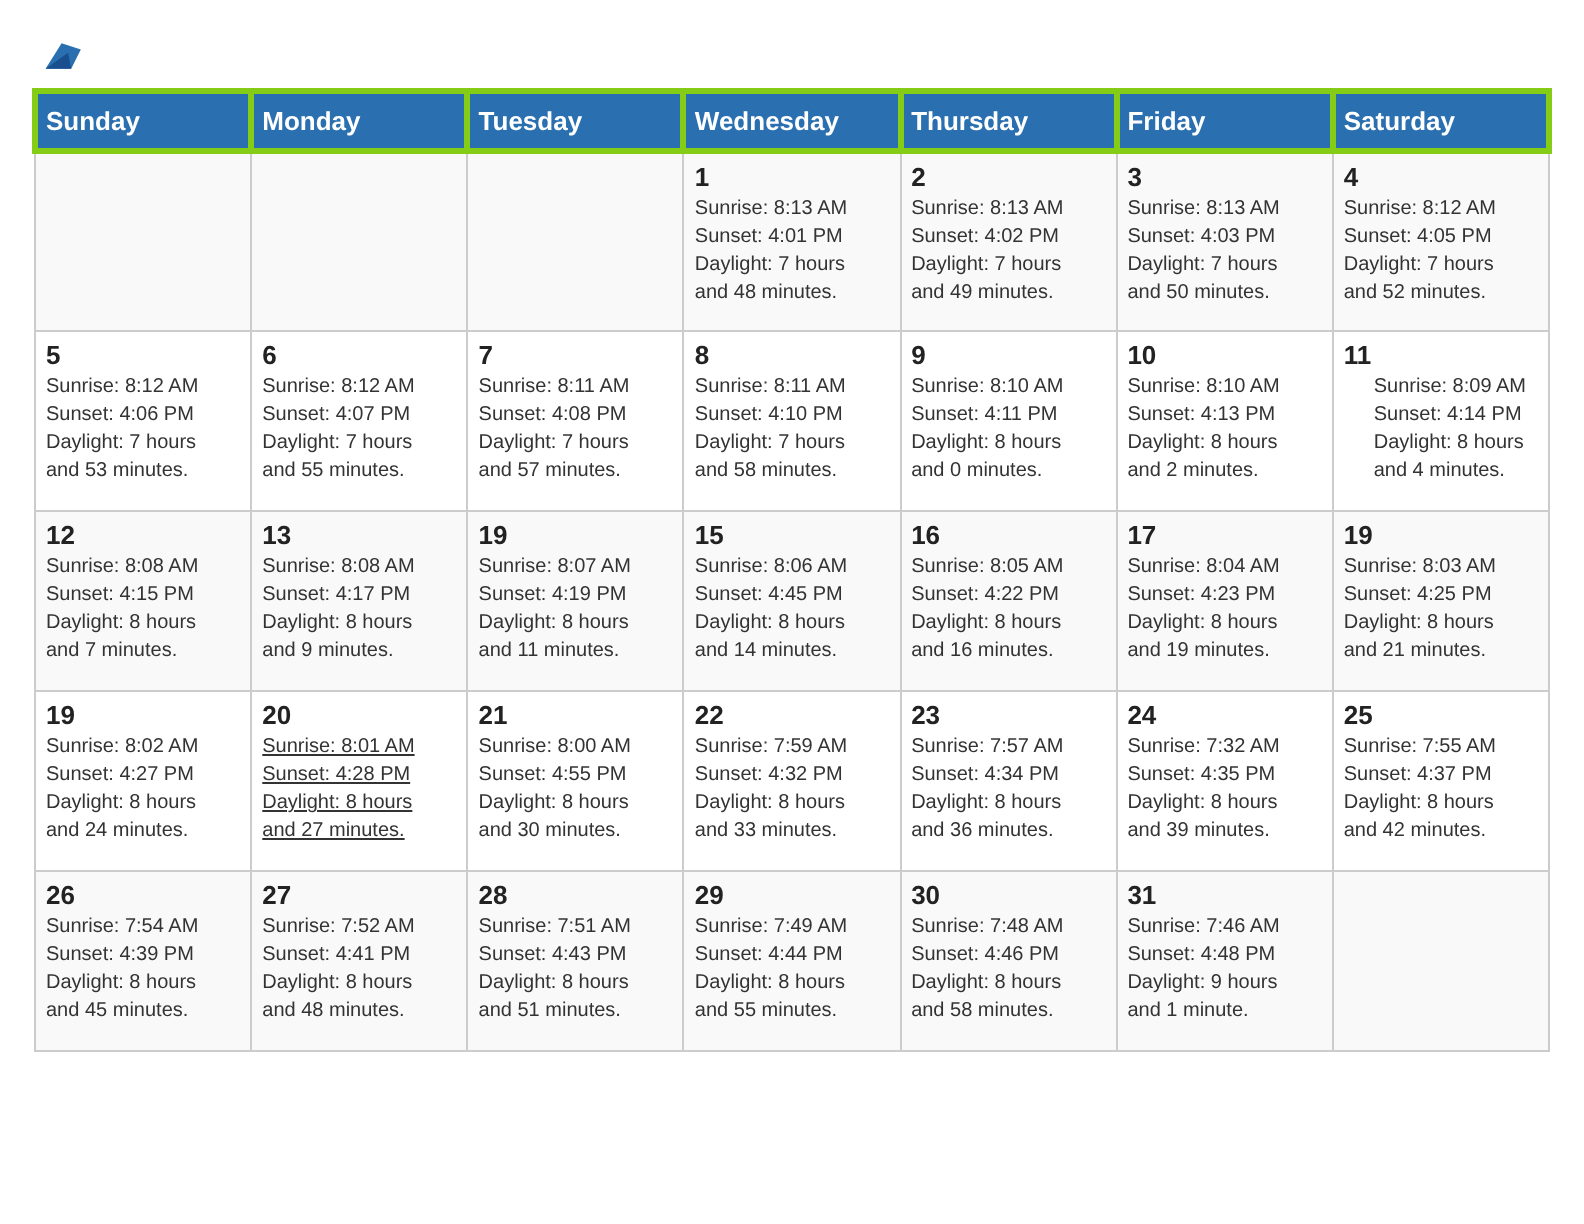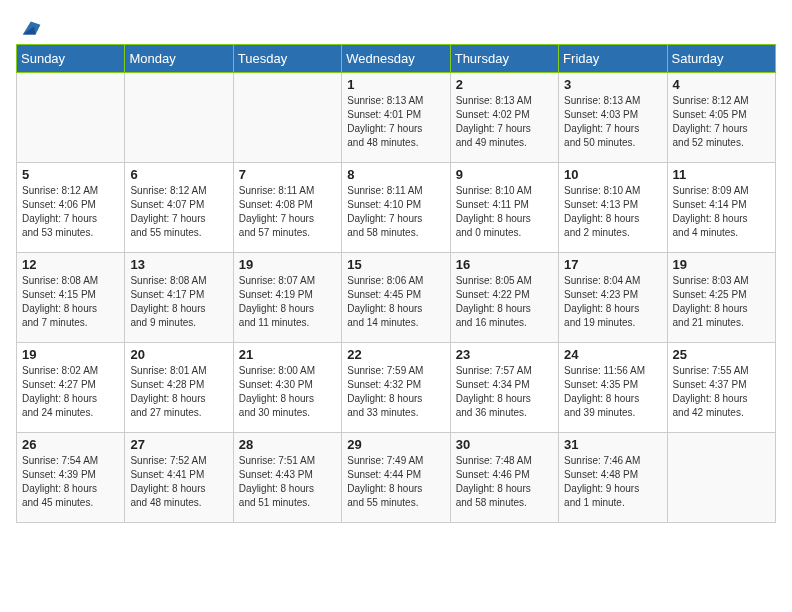--- a/index.html
+++ b/index.html
@@ -54,22 +54,22 @@
       table-layout: fixed;
     }
     thead tr {
       background-color: #2a6faf;
     }
     thead th {
       color: #fff;
       font-size: 13px;
       padding: 6px 4px;
       text-align: left;
-      font-weight: normal;
-      border: 1px solid #84cc16;
+      font-weight: bold;
+      border: 3px solid #84cc16;
     }
     tbody tr {
       vertical-align: top;
     }
     tbody td {
       border: 1px solid #ccc;
       padding: 4px 5px;
       font-size: 10.5px;
       color: #333;
       height: 90px;
@@ -199,21 +199,21 @@
         </td>
         <td>
           <div class="day-num">10</div>
           <div class="day-info" style="white-space: pre-line;">Sunrise: 8:10 AM
 Sunset: 4:13 PM
 Daylight: 8 hours
 and 2 minutes.</div>
         </td>
         <td>
           <div class="day-num">11</div>
-          <div class="day-info" style="white-space: pre-line;">Sunrise: 8:09 AM
+          <div class="day-info" style="white-space: pre-line; margin-left: 15px;">Sunrise: 8:09 AM
 Sunset: 4:14 PM
 Daylight: 8 hours
 and 4 minutes.</div>
         </td>
       </tr>
       <tr>
         <td>
           <div class="day-num">12</div>
           <div class="day-info" style="white-space: pre-line;">Sunrise: 8:08 AM
 Sunset: 4:15 PM
@@ -266,49 +266,49 @@
       <tr>
         <td>
           <div class="day-num">19</div>
           <div class="day-info" style="white-space: pre-line;">Sunrise: 8:02 AM
 Sunset: 4:27 PM
 Daylight: 8 hours
 and 24 minutes.</div>
         </td>
         <td>
           <div class="day-num">20</div>
-          <div class="day-info" style="white-space: pre-line;">Sunrise: 8:01 AM
+          <div class="day-info" style="white-space: pre-line; text-decoration: underline;">Sunrise: 8:01 AM
 Sunset: 4:28 PM
 Daylight: 8 hours
 and 27 minutes.</div>
         </td>
         <td>
           <div class="day-num">21</div>
           <div class="day-info" style="white-space: pre-line;">Sunrise: 8:00 AM
-Sunset: 4:30 PM
+Sunset: 4:55 PM
 Daylight: 8 hours
 and 30 minutes.</div>
         </td>
         <td>
           <div class="day-num">22</div>
           <div class="day-info" style="white-space: pre-line;">Sunrise: 7:59 AM
 Sunset: 4:32 PM
 Daylight: 8 hours
 and 33 minutes.</div>
         </td>
         <td>
           <div class="day-num">23</div>
           <div class="day-info" style="white-space: pre-line;">Sunrise: 7:57 AM
 Sunset: 4:34 PM
 Daylight: 8 hours
 and 36 minutes.</div>
         </td>
         <td>
           <div class="day-num">24</div>
-          <div class="day-info" style="white-space: pre-line;">Sunrise: 11:56 AM
+          <div class="day-info" style="white-space: pre-line;">Sunrise: 7:32 AM
 Sunset: 4:35 PM
 Daylight: 8 hours
 and 39 minutes.</div>
         </td>
         <td>
           <div class="day-num">25</div>
           <div class="day-info" style="white-space: pre-line;">Sunrise: 7:55 AM
 Sunset: 4:37 PM
 Daylight: 8 hours
 and 42 minutes.</div>

